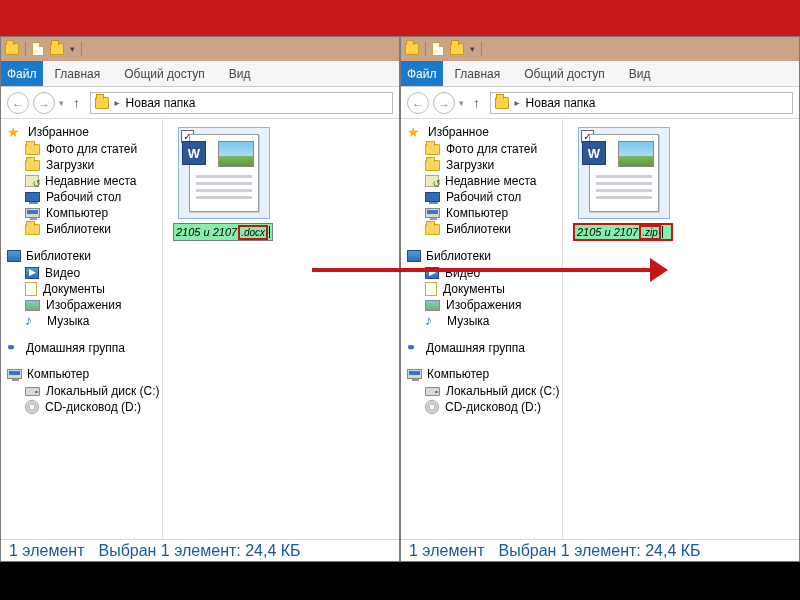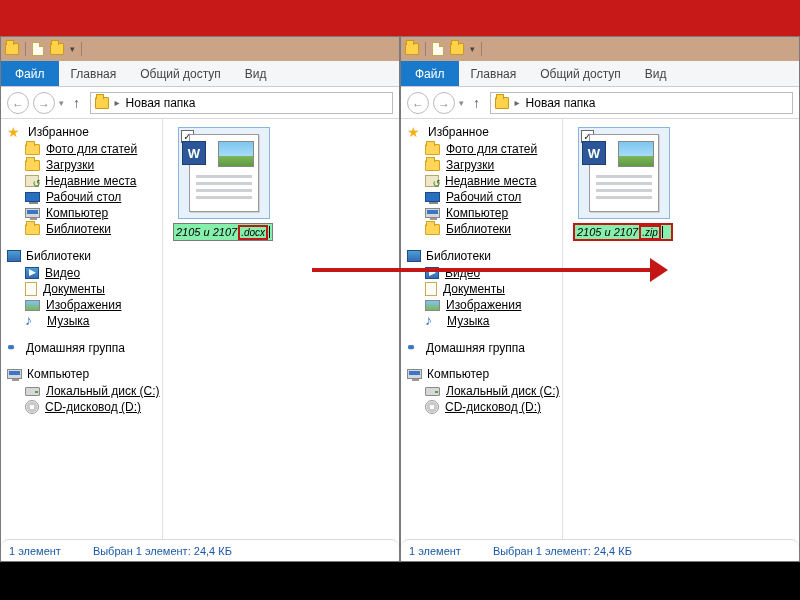--- a/index.html
+++ b/index.html
@@ -10,51 +10,51 @@
   .win { width:50%; height:100%; background:#fff; display:flex; flex-direction:column; border:1px solid #7a7a7a; }
   
   .titlebar { height:24px; background:#cba387; display:flex; align-items:center; padding:0 4px; gap:6px; }
   .tb-folder { width:14px; height:12px; background:#ffd24a; border:1px solid #cc9a1a; border-radius:1px; position:relative; }
   .tb-folder::before { content:""; position:absolute; top:-4px; left:0; width:6px; height:4px; background:#ffd24a; border:1px solid #cc9a1a; border-bottom:none; }
   .tb-sep { width:1px; height:14px; background:#9a836b; }
   .tb-doc { width:12px; height:14px; background:#fffdf2; border:1px solid #c9a653; position:relative; }
   .tb-doc::after{content:"";position:absolute;top:-1px;right:-1px;width:4px;height:4px;background:#cba387;border-left:1px solid #c9a653;border-bottom:1px solid #c9a653;}
   
   .ribbon { height:26px; background:#f5f6f7; border-bottom:1px solid #ccc; display:flex; align-items:stretch; }
-  .ribbon .filetab { background:#1979ca; color:#fff; padding:0 14px; display:flex; align-items:center; }
+  .ribbon .filetab { background:#1979ca; color:#fff; padding:0 6px; display:flex; align-items:center; }
   .ribbon .tab { padding:0 12px; display:flex; align-items:center; color:#444; }
   
   .navrow { height:32px; border-bottom:1px solid #d9d9d9; display:flex; align-items:center; padding:0 6px; gap:4px; background:#fff; }
   .navbtn { width:22px; height:22px; border:1px solid #bbb; border-radius:11px; display:flex; align-items:center; justify-content:center; color:#888; font-size:12px; }
   .uparr { width:18px; height:18px; display:flex; align-items:center; justify-content:center; color:#555; font-size:14px; }
   .addr { flex:1; height:22px; border:1px solid #bcbcbc; display:flex; align-items:center; padding:0 4px; gap:6px; }
   .addr .chev { color:#666; font-size:10px; }
   
   .bodyrow { flex:1; display:flex; overflow:hidden; }
   .navpane { width:162px; border-right:1px solid #e0e0e0; padding:6px 4px 0 6px; overflow:hidden; }
   .grp { margin-bottom:12px; }
   .grphdr { display:flex; align-items:center; gap:5px; margin-bottom:2px; }
-  .item { display:flex; align-items:center; gap:6px; padding:1px 0 1px 18px; white-space:nowrap;text-decoration:underline; }
+  .item { display:flex; align-items:center; gap:6px; padding:1px 0 1px 18px; white-space:nowrap; }
   .content { flex:1; padding:10px; position:relative; }
   .fileicon { position:absolute; top:8px; left:10px; width:102px; }
   .thumbbox { width:92px; height:92px; border:1px solid #8db4dc; background:#e6f1fb; margin:0 auto; position:relative; display:flex; align-items:center; justify-content:center; }
   .chk { position:absolute; top:2px; left:2px; width:13px; height:13px; border:1px solid #6a6a6a; background:#fff; display:flex; align-items:center; justify-content:center; font-size:10px; color:#222; }
   .wordthumb { width:70px; height:78px; background:#fff; border:1px solid #9a9a9a; position:relative; box-shadow:1px 1px 0 #d0d0d0; }
   .wordthumb .wbadge { position:absolute; top:6px; left:-8px; width:24px; height:24px; background:#2b579a; color:#fff; font-weight:bold; font-size:13px; display:flex; align-items:center; justify-content:center; border:1px solid #1d3e73; }
   .wordthumb .pic { position:absolute; top:6px; right:4px; width:36px; height:26px; background:linear-gradient(#7fc6ee,#a7dcfa 60%,#7cb55b 60%,#5e9a3e); border:1px solid #888; }
   .wordthumb .lines { position:absolute; top:40px; left:6px; right:6px; }
   .wordthumb .lines div { height:3px; background:#cfcfd6; margin-bottom:4px; }
   .renamebox { margin-top:4px; width:100px; }
   .renamefield { width:100%; height:18px; border:1px solid #7a7a7a; background:#86efac; display:flex; align-items:center; padding:0 2px;font-style:italic; }
   .renamefield .base { white-space:nowrap; font-size:11px; }
   .renamefield .ext  { white-space:nowrap; font-size:10px; }
   .extmark { border:2px solid #c41616; padding:0 1px; margin-left:1px; }
   .caret { width:1px; height:12px; background:#000; margin-left:1px; }
   
-  .status { height:22px; border-top:1px solid #d9d9d9; display:flex; align-items:center; gap:32px; padding:0 8px; color:#1a58a5; font-size:11px;border-radius:8px; }
+  .status { height:22px; border-top:1px solid #d9d9d9; display:flex; align-items:center; gap:14px; padding:0 8px; color:#1a58a5; font-size:16px; }
   
   .arrow { position:absolute; top:268px; left:312px; width:344px; height:4px; background:#c41616; }
   .arrowhead { position:absolute; top:258px; left:650px; width:0; height:0; border-top:12px solid transparent; border-bottom:12px solid transparent; border-left:18px solid #c41616; }
   
   .ic { width:16px; height:14px; flex:none; display:inline-block; position:relative; }
   .ic-star { color:#f5b01a; font-size:14px; line-height:14px; }
   .ic-folder { background:#ffd65a; border:1px solid #d6a218; border-radius:1px; width:15px; height:11px; }
   .ic-folder::before { content:""; position:absolute; top:-4px; left:0; width:7px; height:4px; background:#ffd65a; border:1px solid #d6a218; border-bottom:none; }
   .ic-recent { background:#efe7c8; border:1px solid #b8a76a; width:14px; height:12px; }
   .ic-recent::after{content:"\21BA"; position:absolute; bottom:-3px; right:-3px; color:#2e7d32; font-size:10px;}

